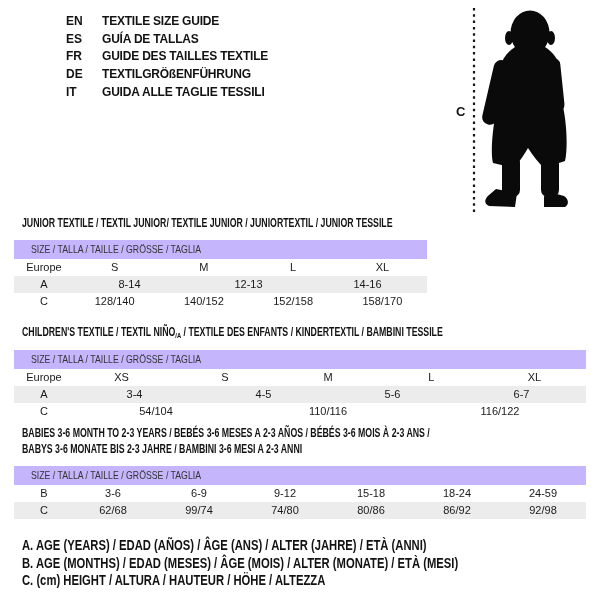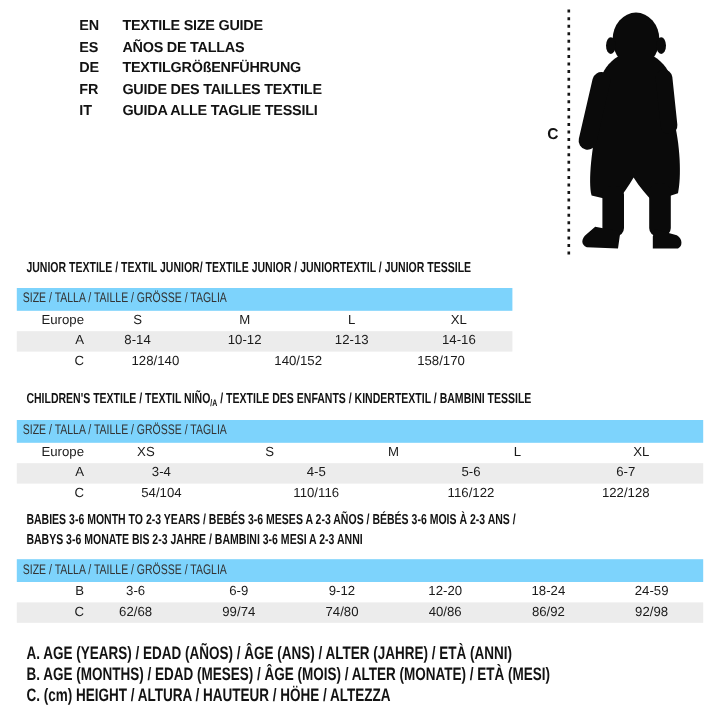--- a/index.html
+++ b/index.html
@@ -21,53 +21,53 @@
              white-space:nowrap;transform:scaleX(0.73);transform-origin:0 0;}
   #title1{top:216px;}
   #title2{top:325px;}
   #title3{top:426px;line-height:15.5px;}
   .sub{font-size:8px;vertical-align:-2px;font-weight:bold;}
   
   .tbl{position:absolute;color:#1a1a1a;}
   #tbl1{left:14px;top:240px;width:413px;}
   #tbl2{left:14px;top:350px;width:572px;}
   #tbl3{left:14px;top:466px;width:572px;}
-  .size-bar{height:19px;line-height:19px;background:#7dd3fc;padding-left:5px;
+  .size-bar{height:19px;line-height:19px;background:#c4b5fd;padding-left:17px;
             font-size:11.5px;color:#333333;overflow:hidden;}
   .size-bar span{display:inline-block;transform:scaleX(0.76);transform-origin:0 50%;white-space:nowrap;}
   .trow{display:flex;height:17px;line-height:17px;font-size:11px;}
   .trow.alt{background:#ececec;}
-  .rlabel{flex:0 0 52px;padding-left:4px;text-align:right;}
+  .rlabel{flex:0 0 52px;padding-left:4px;text-align:center;}
   .cell{flex:1;text-align:center;}
   
   .legend{position:absolute;left:22px;top:536px;font-size:15px;font-weight:bold;color:#121212;}
   .legend-row{height:17.7px;line-height:17.7px;white-space:nowrap;
               transform:scaleX(0.75);transform-origin:0 0;}
 </style>
 </head>
 <body>
 
 <div class="canvas">
 
   <div class="lang">
     <div class="lang-row">
       <span class="lang-code">EN</span>
       <span class="lang-text">TEXTILE SIZE GUIDE</span>
     </div>
     <div class="lang-row">
       <span class="lang-code">ES</span>
-      <span class="lang-text">AÑOS DE TALLAS</span>
+      <span class="lang-text">GUÍA DE TALLAS</span>
+    </div>
+    <div class="lang-row">
+      <span class="lang-code">FR</span>
+      <span class="lang-text">GUIDE DES TAILLES TEXTILE</span>
     </div>
     <div class="lang-row">
       <span class="lang-code">DE</span>
       <span class="lang-text">TEXTILGRÖßENFÜHRUNG</span>
-    </div>
-    <div class="lang-row">
-      <span class="lang-code">FR</span>
-      <span class="lang-text">GUIDE DES TAILLES TEXTILE</span>
     </div>
     <div class="lang-row">
       <span class="lang-code">IT</span>
       <span class="lang-text">GUIDA ALLE TAGLIE TESSILI</span>
     </div>
   </div>
 
   <div class="figure">
     <span class="c-label">C</span>
     <svg width="160" height="220" viewBox="0 0 160 220">
@@ -94,28 +94,28 @@
     <div class="trow">
       <span class="rlabel">Europe</span>
       <span class="cell">S</span>
       <span class="cell">M</span>
       <span class="cell">L</span>
       <span class="cell">XL</span>
     </div>
     <div class="trow alt">
       <span class="rlabel">A</span>
       <span class="cell">8-14</span>
-      <span class="cell">10-12</span>
       <span class="cell">12-13</span>
       <span class="cell">14-16</span>
     </div>
     <div class="trow">
       <span class="rlabel">C</span>
       <span class="cell">128/140</span>
       <span class="cell">140/152</span>
+      <span class="cell">152/158</span>
       <span class="cell">158/170</span>
     </div>
   </div>
 
   <div class="tbl-title" id="title2">
     <span>CHILDREN'S TEXTILE / TEXTIL NIÑO</span><span class="sub">/A</span><span> / TEXTILE DES ENFANTS / KINDERTEXTIL / BAMBINI TESSILE</span>
   </div>
   <div class="tbl" id="tbl2">
     <div class="size-bar"><span>SIZE / TALLA / TAILLE / GRÖSSE / TAGLIA</span></div>
     <div class="trow">
@@ -131,45 +131,44 @@
       <span class="cell">3-4</span>
       <span class="cell">4-5</span>
       <span class="cell">5-6</span>
       <span class="cell">6-7</span>
     </div>
     <div class="trow">
       <span class="rlabel">C</span>
       <span class="cell">54/104</span>
       <span class="cell">110/116</span>
       <span class="cell">116/122</span>
-      <span class="cell">122/128</span>
     </div>
   </div>
 
   <div class="tbl-title" id="title3">
     <div>BABIES 3-6 MONTH TO 2-3 YEARS / BEBÉS 3-6 MESES A 2-3 AÑOS / BÉBÉS 3-6 MOIS À 2-3 ANS /</div>
     <div>BABYS 3-6 MONATE BIS 2-3 JAHRE / BAMBINI 3-6 MESI A 2-3 ANNI</div>
   </div>
   <div class="tbl" id="tbl3">
     <div class="size-bar"><span>SIZE / TALLA / TAILLE / GRÖSSE / TAGLIA</span></div>
     <div class="trow">
       <span class="rlabel">B</span>
       <span class="cell">3-6</span>
       <span class="cell">6-9</span>
       <span class="cell">9-12</span>
-      <span class="cell">12-20</span>
+      <span class="cell">15-18</span>
       <span class="cell">18-24</span>
       <span class="cell">24-59</span>
     </div>
     <div class="trow alt">
       <span class="rlabel">C</span>
       <span class="cell">62/68</span>
       <span class="cell">99/74</span>
       <span class="cell">74/80</span>
-      <span class="cell">40/86</span>
+      <span class="cell">80/86</span>
       <span class="cell">86/92</span>
       <span class="cell">92/98</span>
     </div>
   </div>
 
   <div class="legend">
     <div class="legend-row">A. AGE (YEARS) / EDAD (AÑOS) / ÂGE (ANS) / ALTER (JAHRE) / ETÀ (ANNI)</div>
     <div class="legend-row">B. AGE (MONTHS) / EDAD (MESES) / ÂGE (MOIS) / ALTER (MONATE) / ETÀ (MESI)</div>
     <div class="legend-row">C. (cm) HEIGHT / ALTURA / HAUTEUR / HÖHE / ALTEZZA</div>
   </div>

